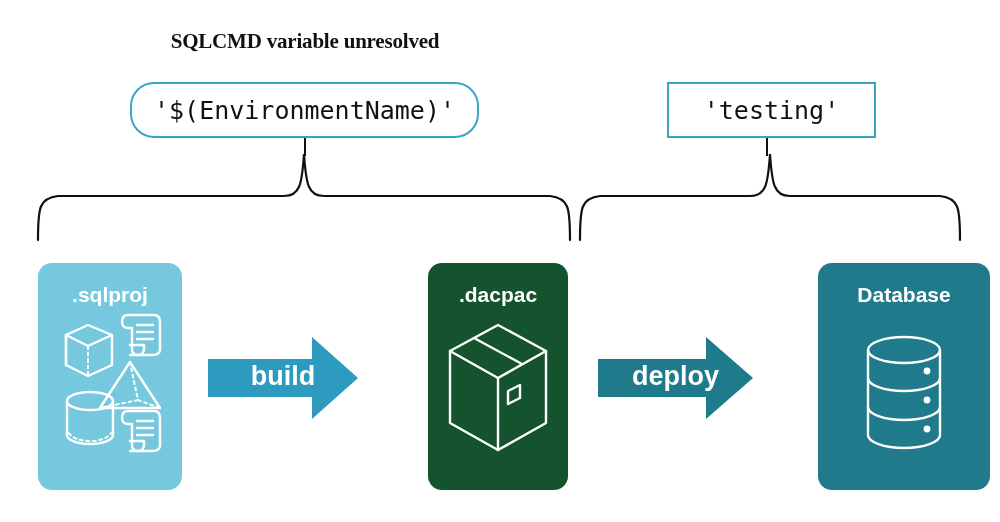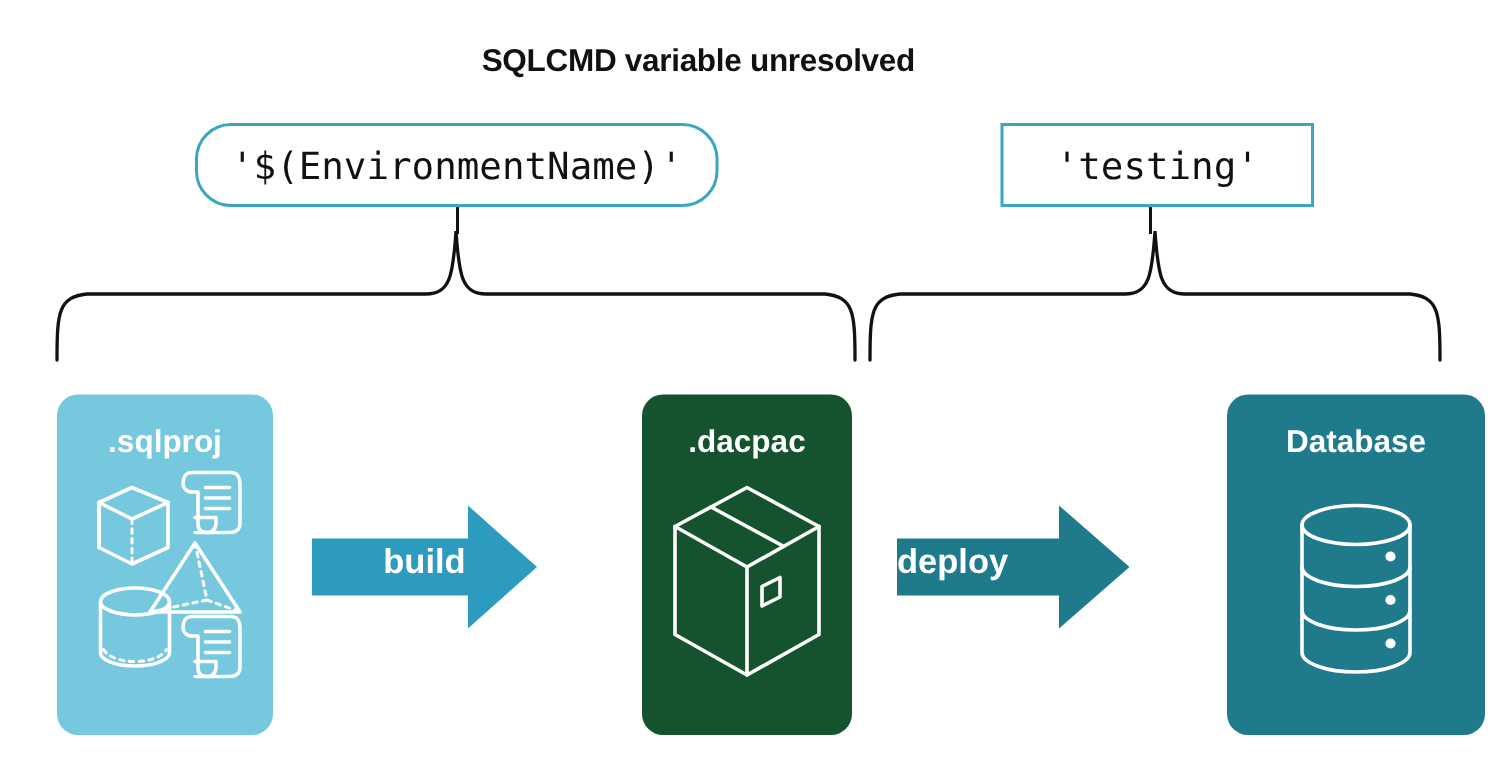--- a/index.html
+++ b/index.html
@@ -14,27 +14,27 @@
     position: relative;
     width: 1000px;
     height: 522px;
     background: #ffffff;
     overflow: hidden;
   }
 
   
   .section-title {
     position: absolute;
-    font-family: Liberation Sans, sans-serif;
+    font-family: Liberation Serif, serif;
     font-weight: bold;
     font-size: 21px;
     color: #111111;
     letter-spacing: -0.2px;
     white-space: nowrap;
-    text-align: right;
+    text-align: center;
   }
   #title-left  { left: 0px;   top: 29px; width: 610px; }
   #title-right { left: 580px; top: 29px; width: 375px; }
 
   
   .code-box {
     position: absolute;
     box-sizing: border-box;
     border: 2px solid #3BA5C4;
     background: #ffffff;
@@ -120,26 +120,26 @@
   .wire-dot { fill: #ffffff; }
 
   
   .arrow-svg { position: absolute; }
   #arrow-build  { left: 208px; top: 337px; }
   #arrow-deploy { left: 598px; top: 337px; }
   .arrow-label {
     position: absolute;
     font-family: "Liberation Sans", sans-serif;
     font-weight: bold;
-    font-size: 23px;
+    font-size: 27px;
     color: #ffffff;
     white-space: nowrap;
   }
   #label-build  { left: 208px; top: 361px; width: 150px; text-align: center; }
-  #label-deploy { left: 598px; top: 361px; width: 155px; }
+  #label-deploy { left: 598px; top: 361px; width: 155px; text-align: center; }
 </style>
 </head>
 <body>
 
 <div id="stage">
 
   <div class="section-title" id="title-left">SQLCMD variable unresolved</div>
 
 
   <div class="code-box" id="code-box-left">'$(EnvironmentName)'</div>

